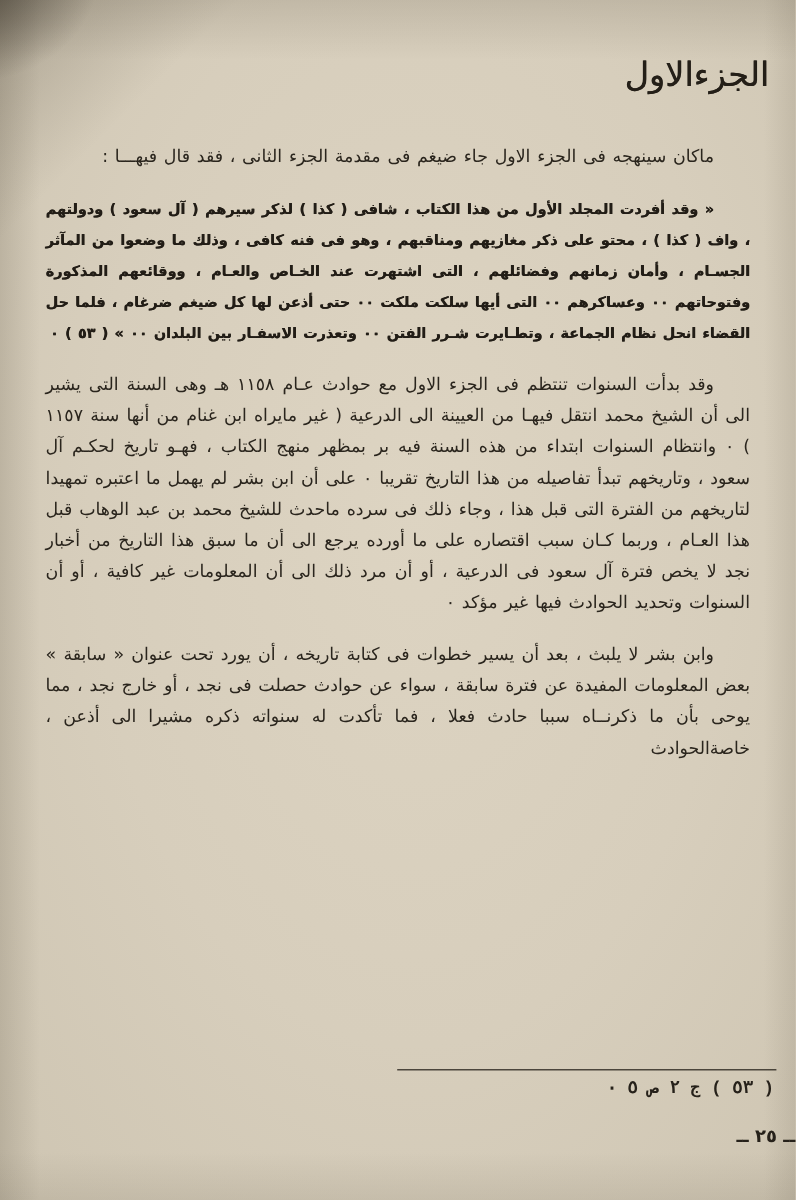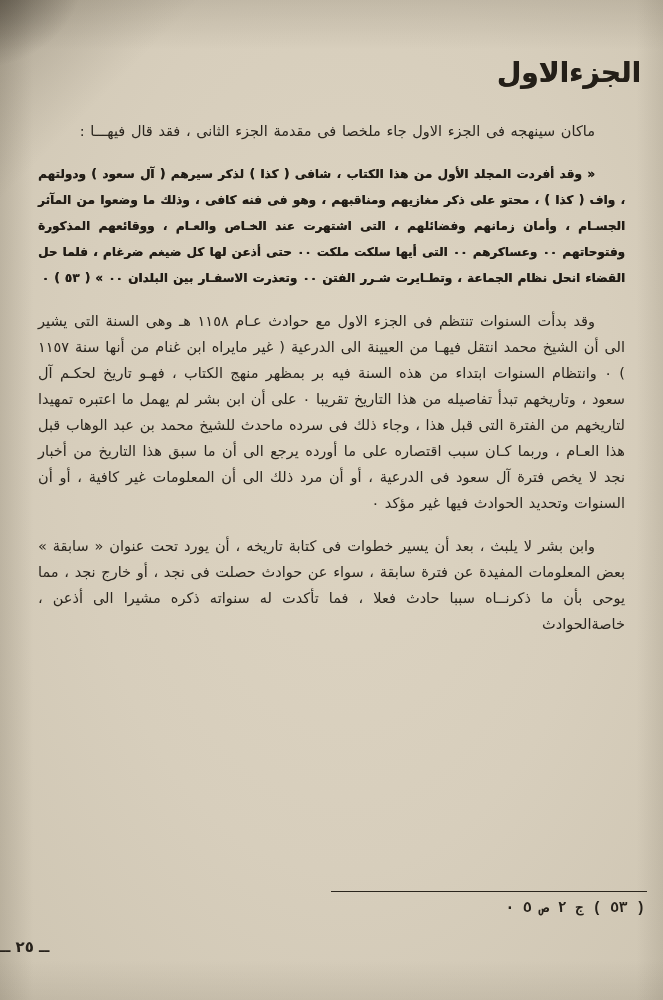--- a/index.html
+++ b/index.html
@@ -28,24 +28,24 @@
     background:
       radial-gradient(150px 130px at -25px -25px, rgba(62,56,46,0.80), rgba(62,56,46,0) 72%),
       linear-gradient(135deg, rgba(82,74,60,0.30) 0%, rgba(82,74,60,0) 12%),
       linear-gradient(to right, rgba(96,87,70,0.20), rgba(96,87,70,0) 5%),
       linear-gradient(to left, rgba(96,87,70,0.14), rgba(96,87,70,0) 4%),
       linear-gradient(to bottom, rgba(96,87,70,0.18), rgba(96,87,70,0) 5%),
       linear-gradient(to top, rgba(96,87,70,0.12), rgba(96,87,70,0) 4%);
   }
   .header-title {
     position: absolute;
-    top: 56px;
+    top: 46px;
     right: 22px;
     font-size: 28px;
-    font-weight: bold;
+    font-weight: normal;
     letter-spacing: -1px;
     color: #241f18;
     text-shadow: 0.4px 0 0 #241f18;
   }
   .body-text {
     position: absolute;
     top: 118px;
     right: 38px;
     left: 38px;
   }
@@ -78,36 +78,36 @@
     font-size: 14.5px;
     font-weight: bold;
     color: #26211a;
     font-family: Liberation Mono, monospace;
   }
   .page-number {
     position: absolute;
     top: 938px;
     left: 0;
     right: 0;
-    text-align: left;
+    text-align: right;
     font-size: 15px;
     font-weight: bold;
     color: #26211a;
     letter-spacing: 2px;
   }
 </style>
 </head>
 <body>
 
 <div class="scan">
 
   <div class="header-title">الجزءالاول</div>
 
   <div class="body-text">
-    <p class="para">ماكان سينهجه فى الجزء الاول جاء ملخصا فى مقدمة الجزء الثانى ، فقد قال فيهـــا :</p>
+    <p class="para">ماكان سينهجه فى الجزء الاول جاء ضيغم فى مقدمة الجزء الثانى ، فقد قال فيهـــا :</p>
     <p class="para quote">« وقد أفردت المجلد الأول من هذا الكتاب ، شافى ( كذا ) لذكر سيرهم ( آل سعود ) ودولتهم ، واف ( كذا ) ، محتو على ذكر مغازيهم ومناقبهم ، وهو فى فنه كافى ، وذلك ما وضعوا من المآثر الجسـام ، وأمان زمانهم وفضائلهم ، التى اشتهرت عند الخـاص والعـام ، ووقائعهم المذكورة وفتوحاتهم ٠٠ وعساكرهم ٠٠ التى أيها سلكت ملكت ٠٠ حتى أذعن لها كل ضيغم ضرغام ، فلما حل القضاء انحل نظام الجماعة ، وتطـايرت شـرر الفتن ٠٠ وتعذرت الاسفـار بين البلدان ٠٠ » ( ٥٣ ) ٠</p>
     <p class="para">وقد بدأت السنوات تنتظم فى الجزء الاول مع حوادث عـام ١١٥٨ هـ وهى السنة التى يشير الى أن الشيخ محمد انتقل فيهـا من العيينة الى الدرعية ( غير مايراه ابن غنام من أنها سنة ١١٥٧ ) ٠ وانتظام السنوات ابتداء من هذه السنة فيه بر بمظهر منهج الكتاب ، فهـو تاريخ لحكـم آل سعود ، وتاريخهم تبدأ تفاصيله من هذا التاريخ تقريبا ٠ على أن ابن بشر لم يهمل ما اعتبره تمهيدا لتاريخهم من الفترة التى قبل هذا ، وجاء ذلك فى سرده ماحدث للشيخ محمد بن عبد الوهاب قبل هذا العـام ، وربما كـان سبب اقتصاره على ما أورده يرجع الى أن ما سبق هذا التاريخ من أخبار نجد لا يخص فترة آل سعود فى الدرعية ، أو أن مرد ذلك الى أن المعلومات غير كافية ، أو أن السنوات وتحديد الحوادث فيها غير مؤكد ٠</p>
     <p class="para">وابن بشر لا يلبث ، بعد أن يسير خطوات فى كتابة تاريخه ، أن يورد تحت عنوان « سابقة » بعض المعلومات المفيدة عن فترة سابقة ، سواء عن حوادث حصلت فى نجد ، أو خارج نجد ، مما يوحى بأن ما ذكرنــاه سببا حادث فعلا ، فما تأكدت له سنواته ذكره مشيرا الى أذعن ، خاصةالحوادث</p>
   </div>
 
   <div class="footnote-rule"></div>
 
   <div class="footnote">( ٥٣ ) ج ٢ ص ٥ ٠</div>
 
   <div class="page-number">ــ ٢٥ ــ</div>

